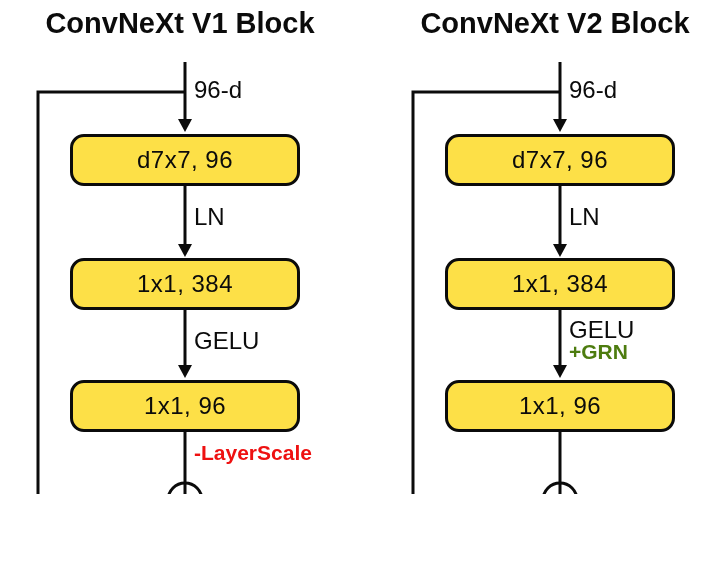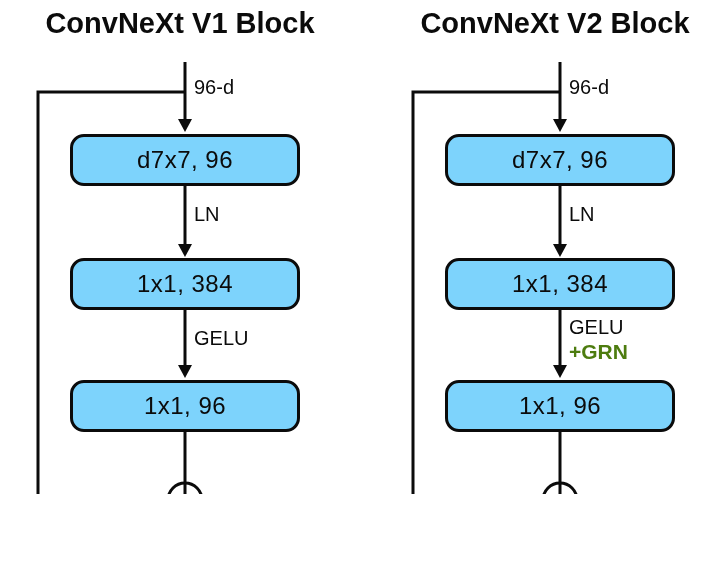--- a/index.html
+++ b/index.html
@@ -11,25 +11,25 @@
   .title{
     position:absolute;top:7px;left:0;width:100%;text-align:center;
     font-size:29px;font-weight:bold;white-space:nowrap;color:#0b0b0b;
   }
   .wires{position:absolute;left:0;top:0;}
   .wire{stroke:#0b0b0b;stroke-width:3;fill:none;}
   .head{fill:#0b0b0b;stroke:none;}
   .node{fill:#fff;stroke:#0b0b0b;stroke-width:3;}
   .box{
     position:absolute;left:70px;width:230px;height:52px;box-sizing:border-box;
-    border:3px solid #0b0b0b;border-radius:14px;background:#7dd3fc;
+    border:3px solid #0b0b0b;border-radius:14px;background:#fde047;
     display:flex;align-items:center;justify-content:center;
     font-size:24px;letter-spacing:0.5px;
   }
-  .label{position:absolute;font-size:20px;white-space:nowrap;}
+  .label{position:absolute;font-size:24px;white-space:nowrap;}
   .label.bold{font-weight:bold;font-size:21px;}
 </style>
 </head>
 <body>
 
 <div class="canvas">
 
   <div class="column" style="left:0px;">
     <div class="title">ConvNeXt V1 Block</div>
 
@@ -56,20 +56,21 @@
       <path class="wire" d="M185 517 V556"></path>
       <polygon class="head" points="178,556 192,556 185,569"></polygon>
     </svg>
 
     <div class="label" style="left:194px;top:76px;">96-d</div>
     <div class="box" style="top:134px;">d7x7, 96</div>
     <div class="label" style="left:194px;top:203px;">LN</div>
     <div class="box" style="top:258px;">1x1, 384</div>
     <div class="label" style="left:194px;top:327px;">GELU</div>
     <div class="box" style="top:380px;">1x1, 96</div>
+    <div class="label bold" style="left: 194px; top: 441px; color: rgb(238, 17, 17);">-LayerScale</div>
   </div>
 
   <div class="column" style="left:375px;">
     <div class="title">ConvNeXt V2 Block</div>
 
     <svg class="wires" width="360" height="577" viewBox="0 0 360 577">
 
       <path class="wire" d="M185 62 V119"></path>
       <polygon class="head" points="178,119 192,119 185,132"></polygon>
 

